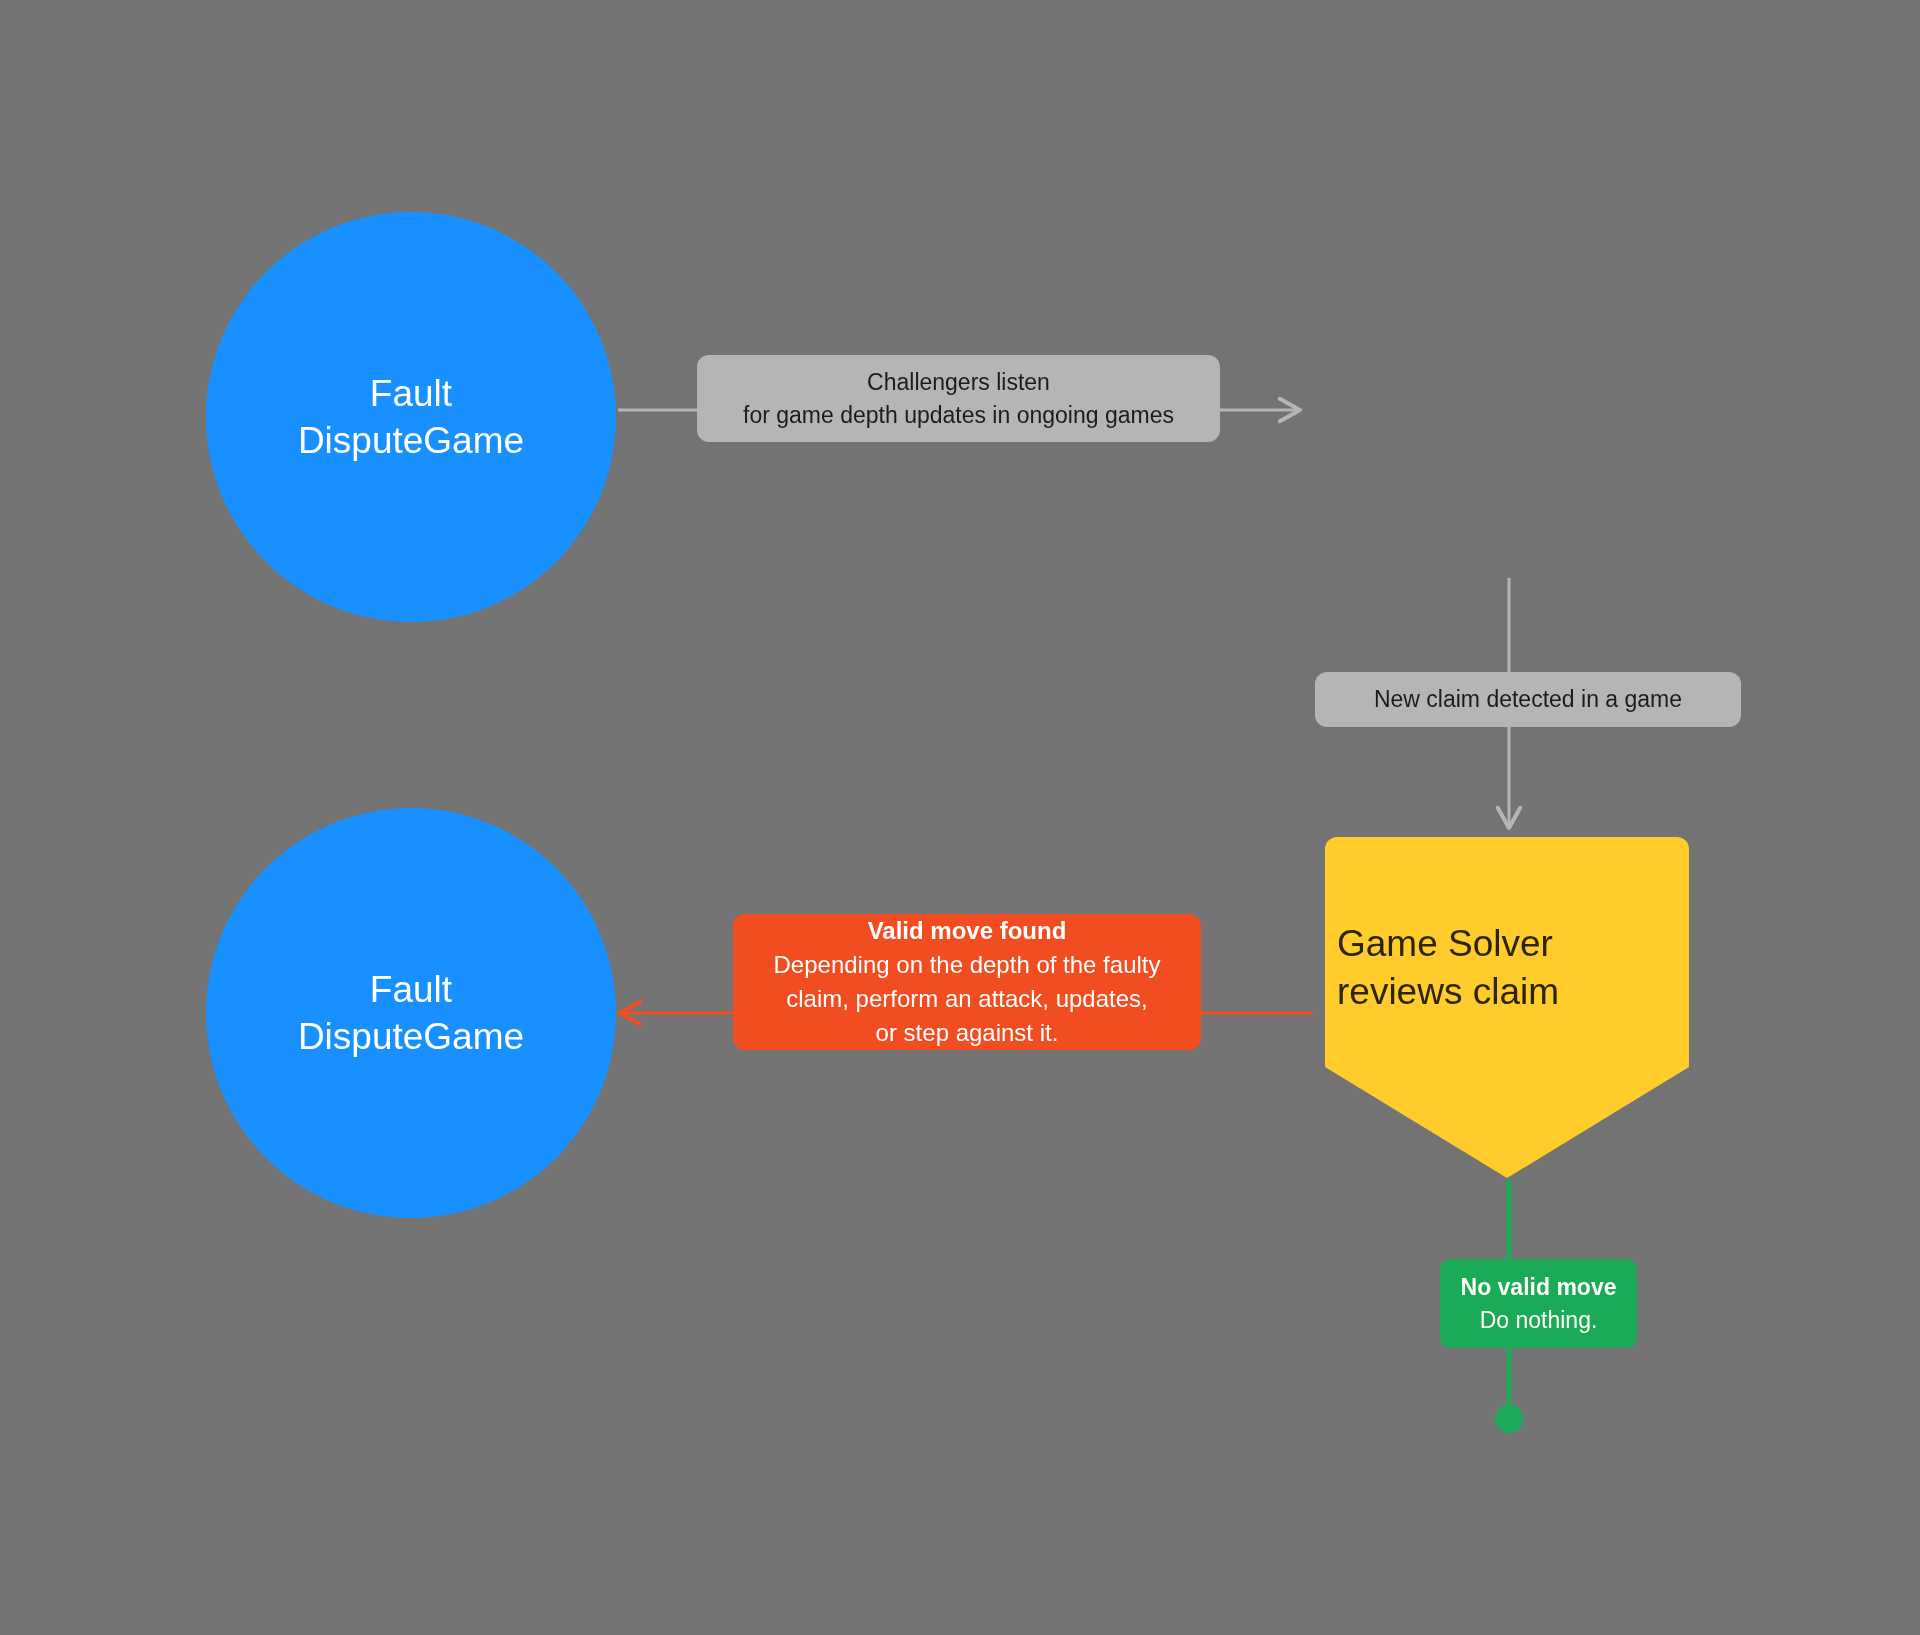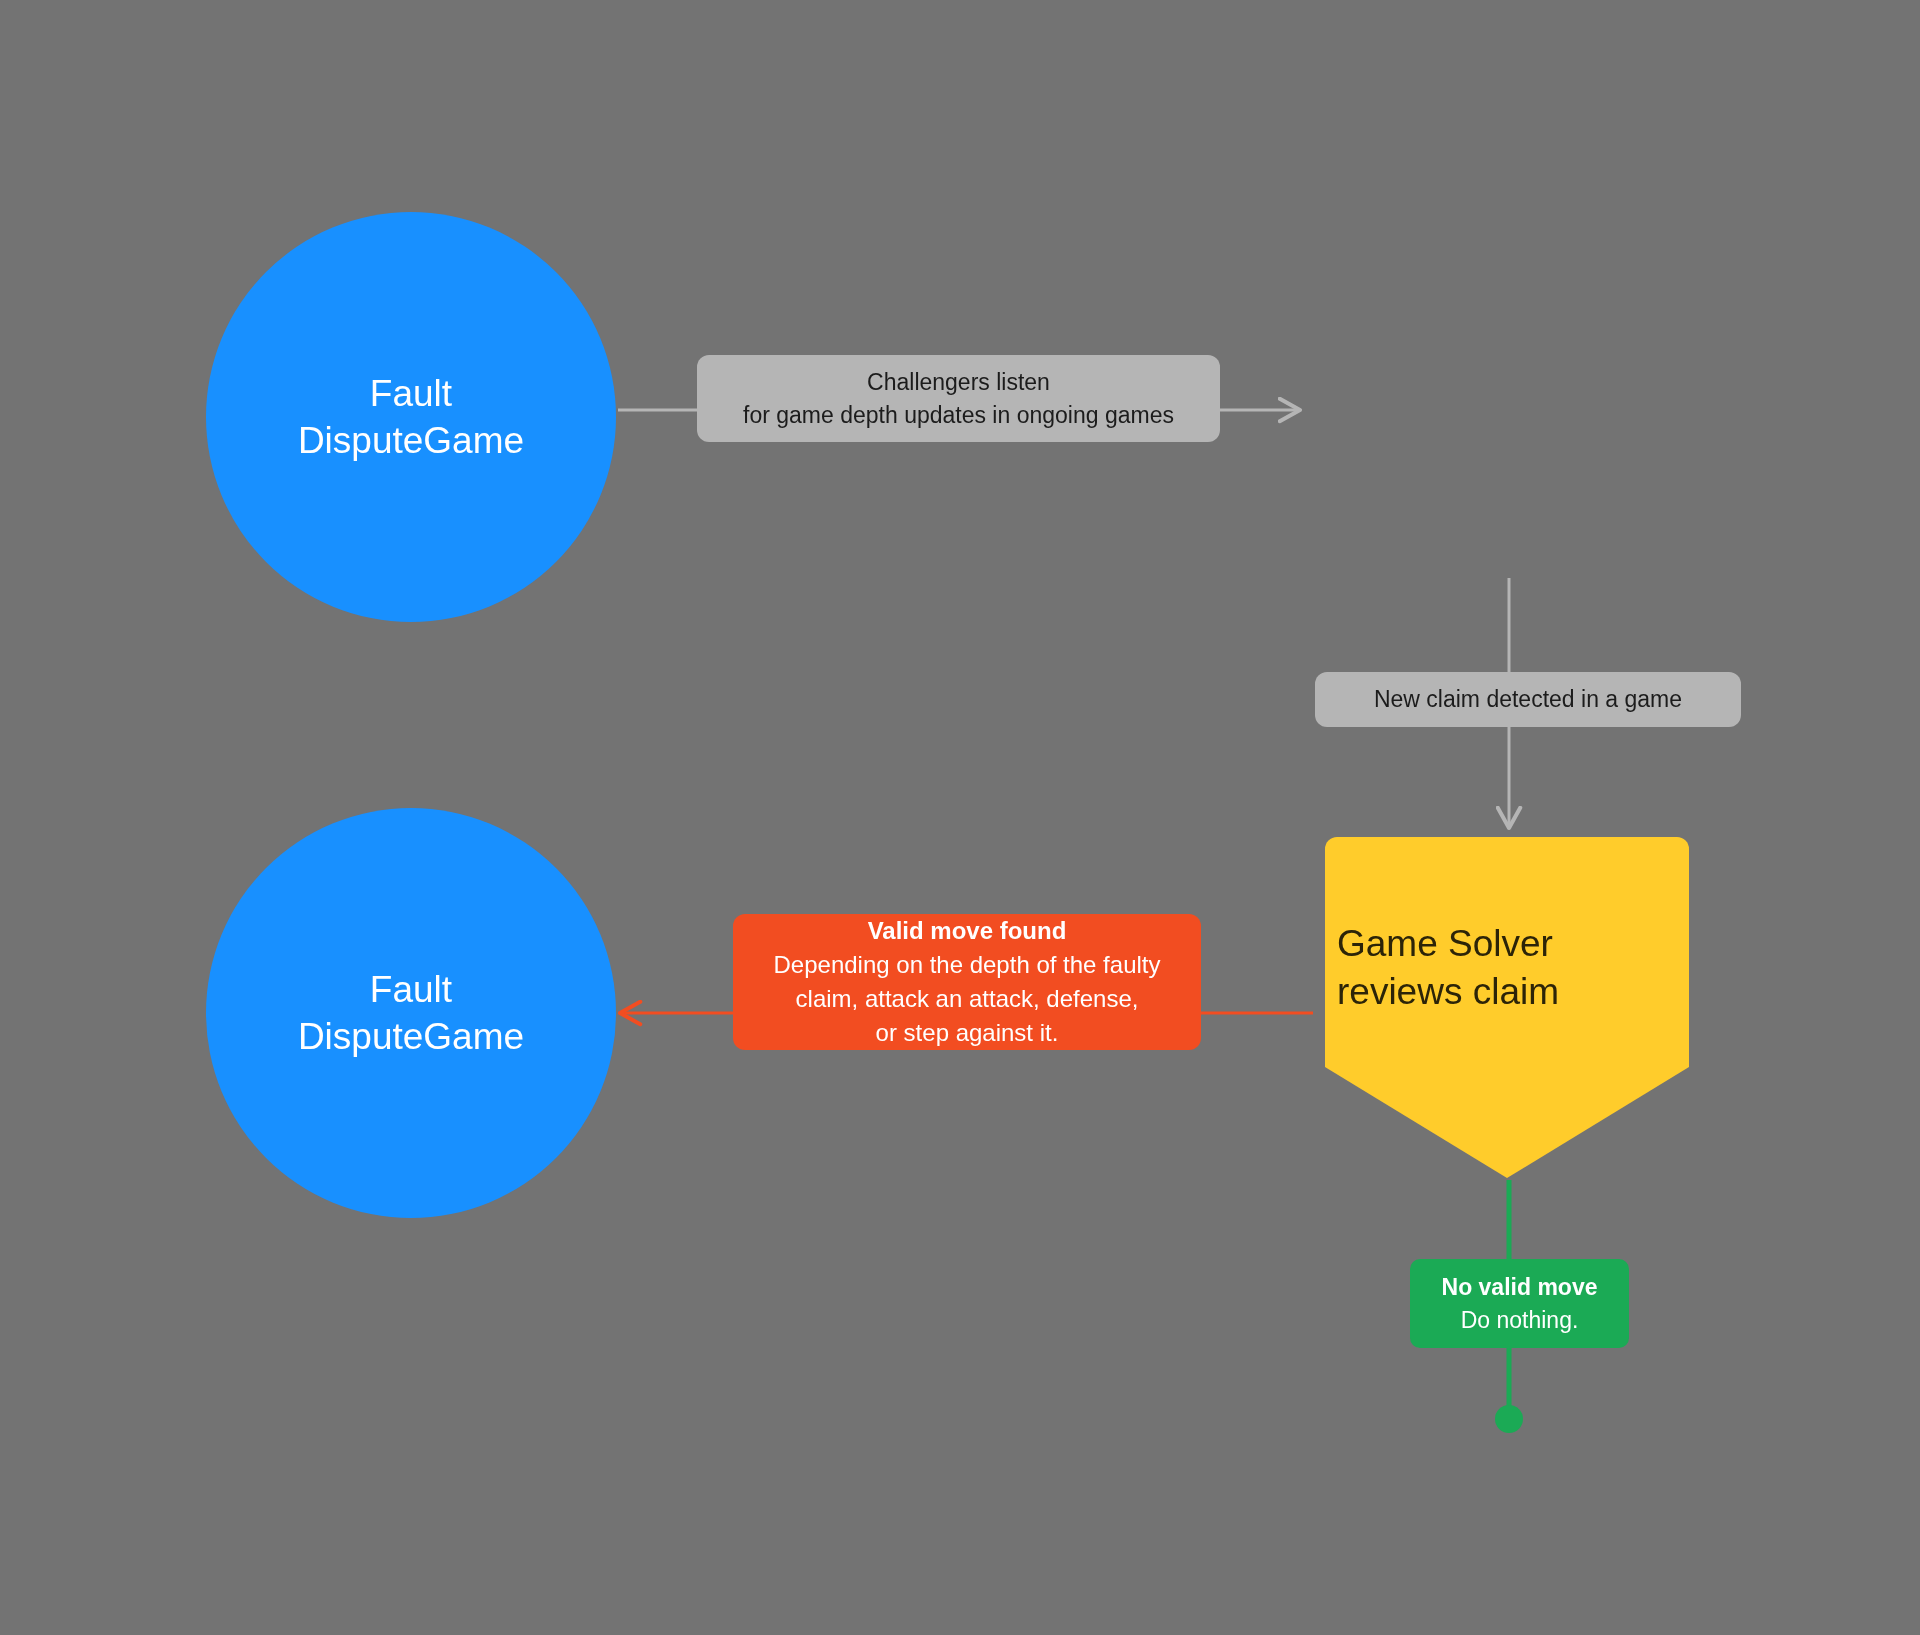--- a/index.html
+++ b/index.html
@@ -115,21 +115,21 @@
   #label-validmove { left: 733px; top: 914px; width: 468px; }
 
   .edge-label.green {
     background: #1BAA55;
     color: #ffffff;
     font-size: 23px;
     line-height: 1.42;
     padding: 12px 18px;
     border-radius: 10px;
   }
-  #label-novalidmove { left: 1410px; top: 1259px; width: 219px; }
+  #label-novalidmove { left: 1440px; top: 1259px; width: 197px; }
 
   .lbl-strong { font-weight: bold; }
   .lbl-line   { white-space: nowrap; }
 
   
   #edges {
     position: absolute;
     left: 0; top: 0;
     width: 1920px; height: 1635px;
     pointer-events: none;
@@ -204,21 +204,21 @@
     <div class="lbl-line">for game depth updates in ongoing games</div>
   </div>
 
   <div class="edge-label grey" id="label-newclaim">
     <div class="lbl-line">New claim detected in a game</div>
   </div>
 
   <div class="edge-label orange" id="label-validmove">
     <div class="lbl-line lbl-strong">Valid move found</div>
     <div class="lbl-line">Depending on the depth of the faulty</div>
-    <div class="lbl-line">claim, attack an attack, defense,</div>
+    <div class="lbl-line">claim, perform an attack, updates,</div>
     <div class="lbl-line">or step against it.</div>
   </div>
 
   <div class="edge-label green" id="label-novalidmove">
     <div class="lbl-line lbl-strong">No valid move</div>
     <div class="lbl-line">Do nothing.</div>
   </div>
 
 </div>
 

